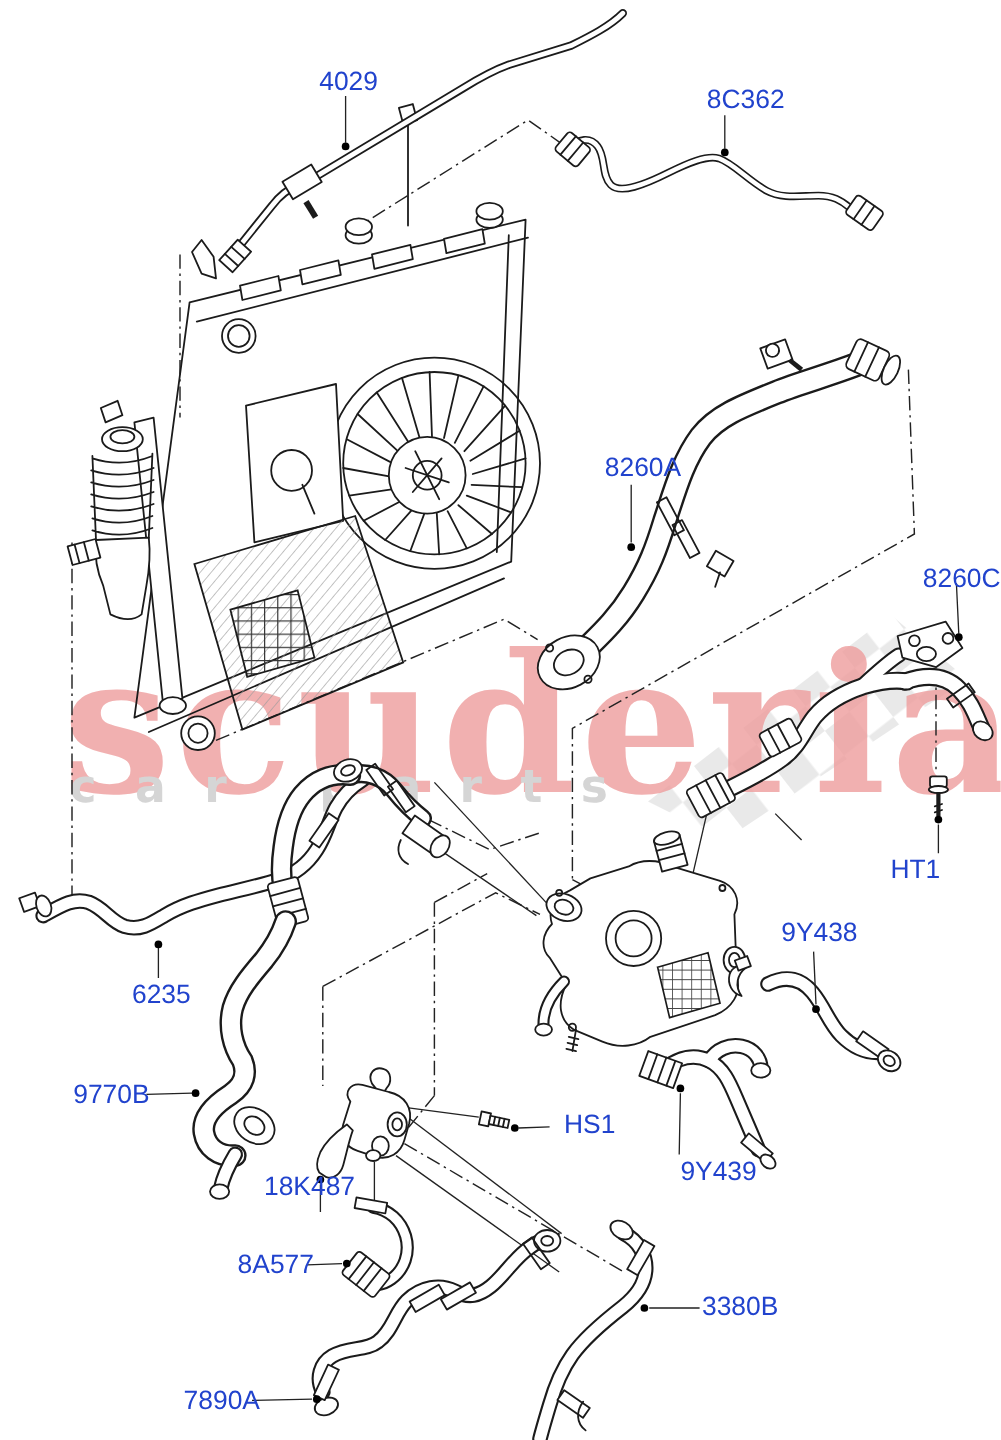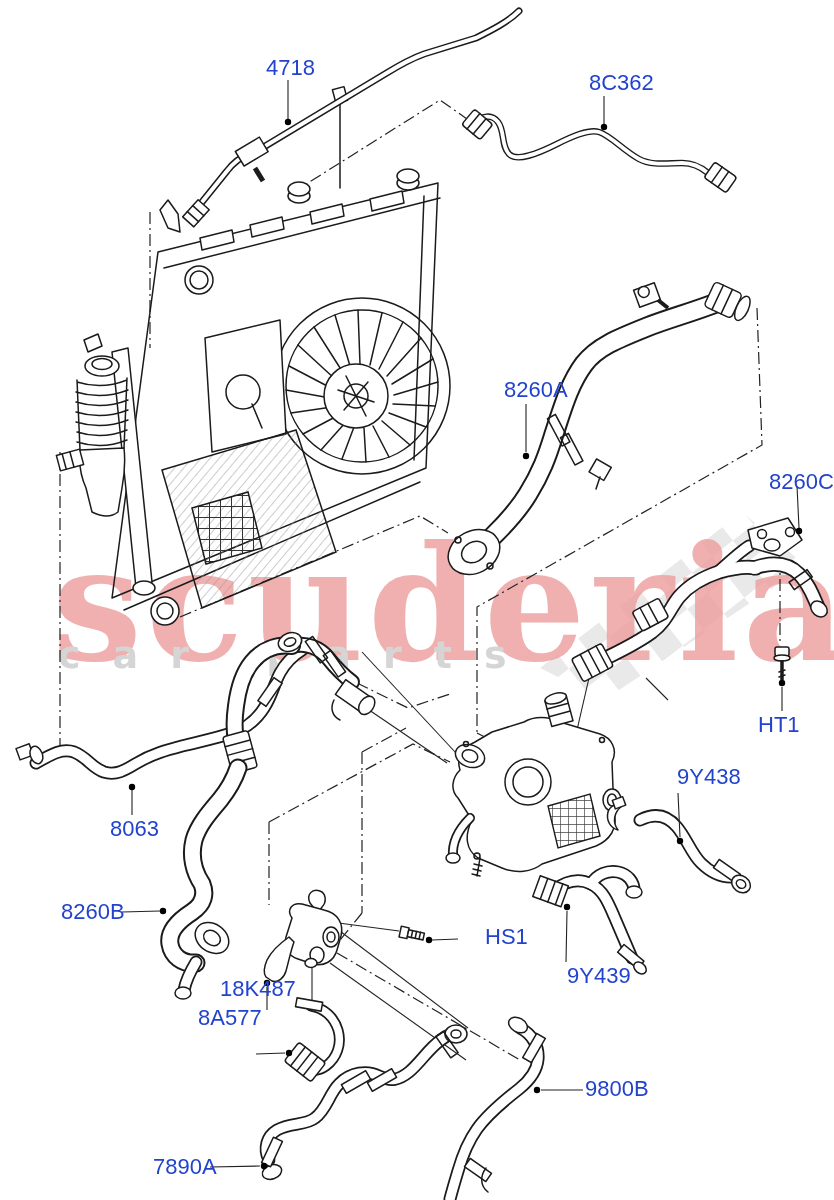--- a/index.html
+++ b/index.html
@@ -429,27 +429,27 @@
       <circle class="dot" cx="163" cy="911" r="3.2"></circle>
       <circle class="dot" cx="429" cy="940" r="3.2"></circle>
       <circle class="dot" cx="567" cy="907" r="3.2"></circle>
       <circle class="dot" cx="267" cy="983" r="3.2"></circle>
       <circle class="dot" cx="289" cy="1053" r="3.2"></circle>
       <circle class="dot" cx="537" cy="1090" r="3.2"></circle>
       <circle class="dot" cx="264" cy="1166" r="3.2"></circle>
     </g>
   </svg>
 
-  <div class="part-label" style="left:266px;top:56px">4718</div>
+  <div class="part-label" style="left:266px;top:56px">4029</div>
   <div class="part-label" style="left:589px;top:71px">8C362</div>
   <div class="part-label" style="left:504px;top:378px">8260A</div>
   <div class="part-label" style="left:769px;top:470px">8260C</div>
-  <div class="part-label" style="left:758px;top:713px">HT1</div>
-  <div class="part-label" style="left:677px;top:765px">9Y438</div>
-  <div class="part-label" style="left:110px;top:817px">8063</div>
-  <div class="part-label" style="left:61px;top:900px">8260B</div>
-  <div class="part-label" style="left:485px;top:925px">HS1</div>
+  <div class="part-label" style="left:742px;top:713px">HT1</div>
+  <div class="part-label" style="left:651px;top:765px">9Y438</div>
+  <div class="part-label" style="left:110px;top:817px">6235</div>
+  <div class="part-label" style="left:61px;top:900px">9770B</div>
+  <div class="part-label" style="left:470px;top:925px">HS1</div>
   <div class="part-label" style="left:567px;top:964px">9Y439</div>
   <div class="part-label" style="left:220px;top:977px">18K487</div>
-  <div class="part-label" style="left:198px;top:1006px">8A577</div>
-  <div class="part-label" style="left:585px;top:1077px">9800B</div>
+  <div class="part-label" style="left:198px;top:1042px">8A577</div>
+  <div class="part-label" style="left:585px;top:1077px">3380B</div>
   <div class="part-label" style="left:153px;top:1155px">7890A</div>
 </div>
 
 </body></html>

